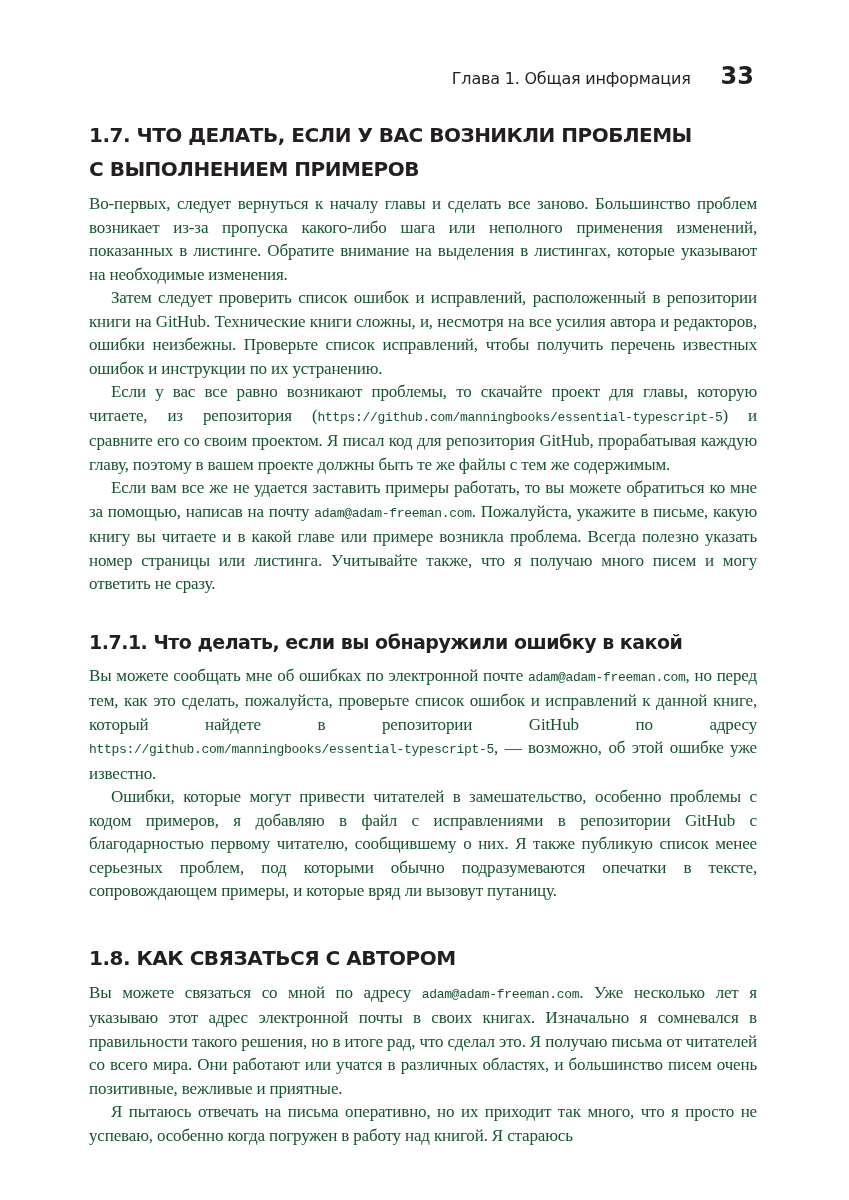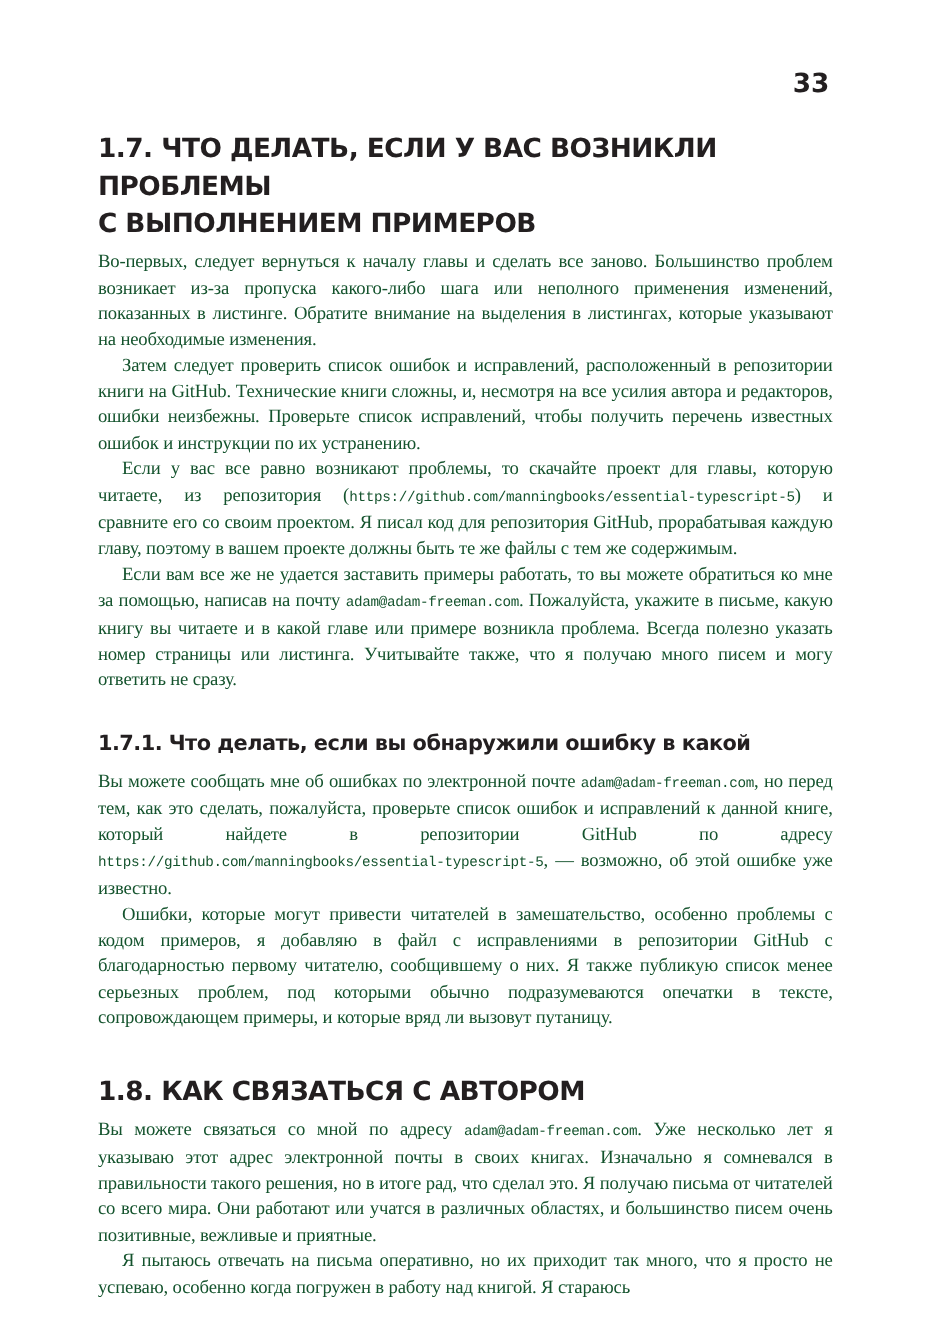--- a/index.html
+++ b/index.html
@@ -40,21 +40,21 @@
       width: 668px;
     }
     h1, h2 {
       font-family: "DejaVu Sans", sans-serif;
       font-weight: bold;
       color: #231f20;
       margin: 0;
       letter-spacing: -0.5px;
     }
     h1 {
-      font-size: 24px;
+      font-size: 20px;
       line-height: 34px;
       text-transform: none;
     }
     h2 {
       font-size: 19px;
       line-height: 28px;
     }
     p {
       font-family: "Liberation Serif", serif;
       font-size: 17px;
@@ -73,20 +73,21 @@
       letter-spacing: -0.3px;
     }
     .h1-first { margin-bottom: 6px; }
     .h2-block { margin-top: 32px; margin-bottom: 8px; }
     .h1-second { margin-top: 38px; margin-bottom: 6px; }
   </style>
 </head>
 <body>
 
 <div class="running-header">
+  <span class="chapter">Глава 1. Общая информация</span>
   <span class="page-num">33</span>
 </div>
 
 <div class="content">
 
   <h1 class="h1-first">
     <span>1.7. ЧТО ДЕЛАТЬ, ЕСЛИ У ВАС ВОЗНИКЛИ ПРОБЛЕМЫ</span><br>
     <span>С ВЫПОЛНЕНИЕМ ПРИМЕРОВ</span>
   </h1>
 

